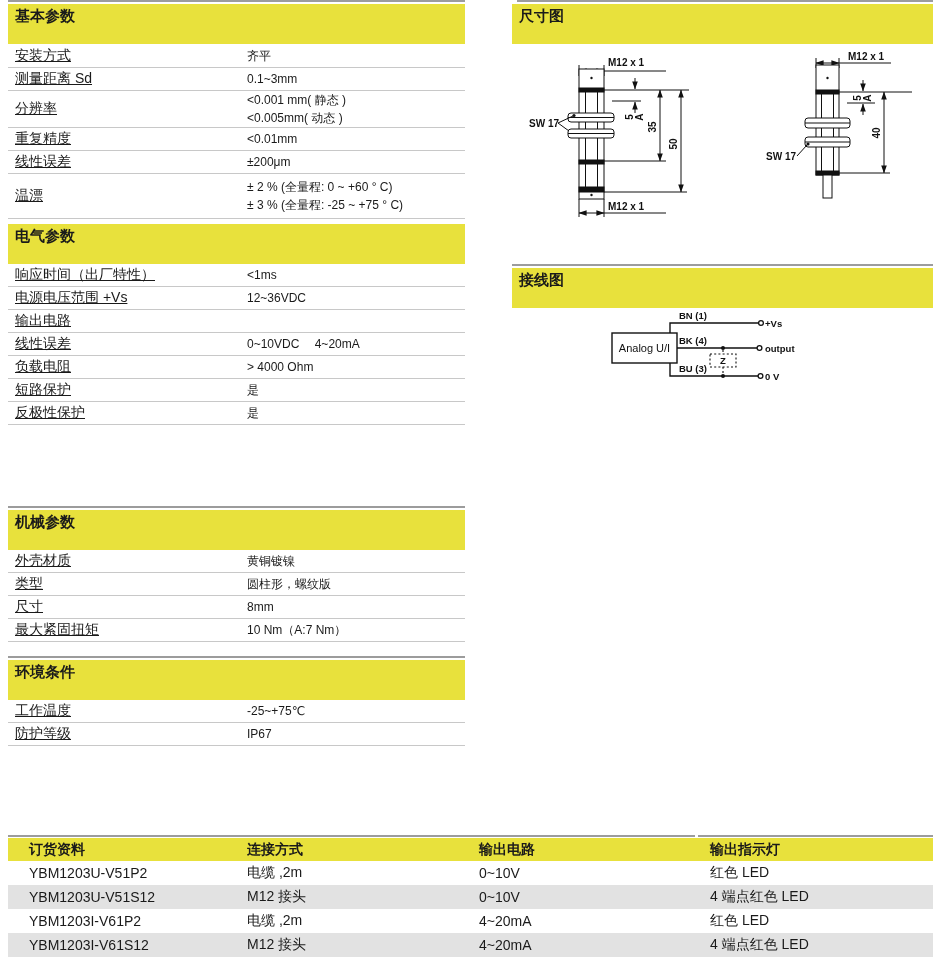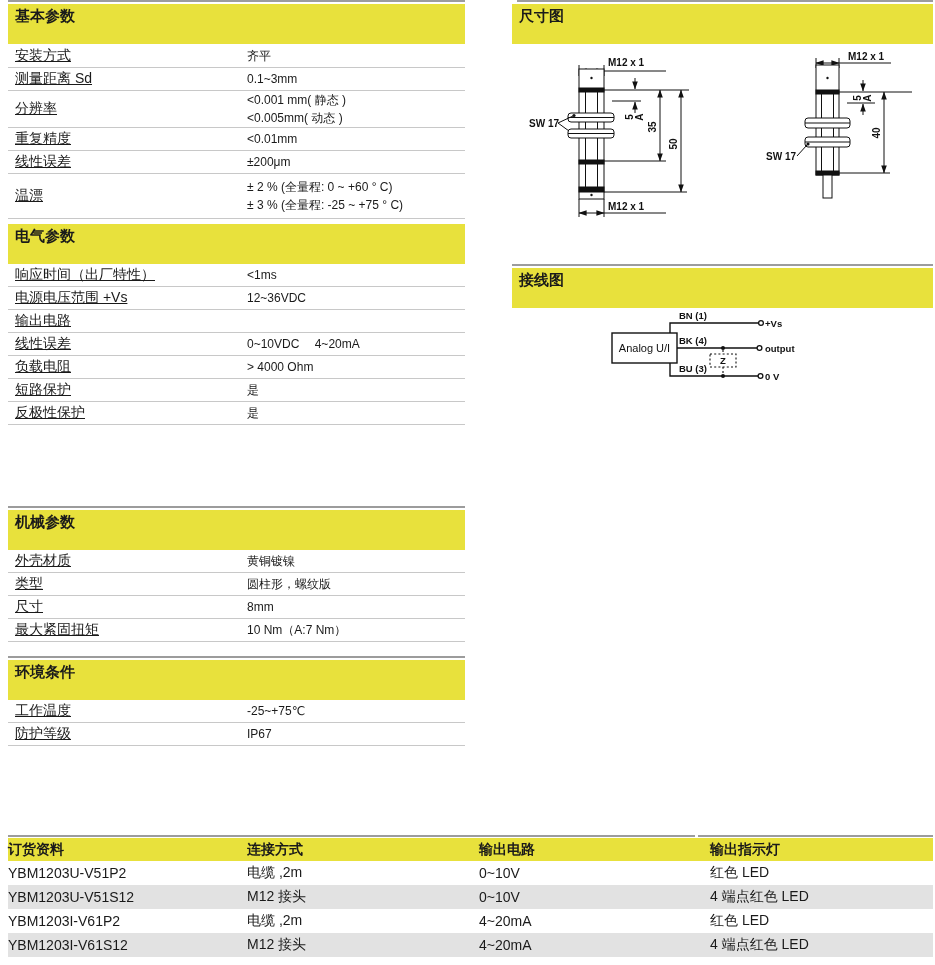--- a/index.html
+++ b/index.html
@@ -19,21 +19,21 @@
     display:flex;align-items:center;border-bottom:1px solid #c8c8c8;
     box-sizing:border-box;
   }
   .plabel{width:239px;padding-left:7px;box-sizing:border-box;font-size:14px;flex-shrink:0;text-decoration:underline;}
   .pvalue{flex:1;font-size:12px;line-height:18px;white-space:pre-line;}
   
   .otable{position:absolute;left:8px;top:838px;width:925px;}
   .orow{display:flex;align-items:center;height:24px;font-size:14px;}
   .orow.head{background:#e8e13c;height:23px;font-weight:700;}
   .orow.alt{background:#e2e2e2;justify-content:flex-end;}
-  .oc1{width:239px;padding-left:0;box-sizing:border-box;flex-shrink:0;}
+  .oc1{width:239px;padding-left:21px;box-sizing:border-box;flex-shrink:0;}
   .oc2{width:232px;flex-shrink:0;}
   .oc3{width:231px;flex-shrink:0;}
   .oc4{flex:1;}
   svg{position:absolute;overflow:visible;}
   svg text{font-family:"Liberation Sans","DejaVu Sans",sans-serif;fill:#111;stroke:none;}
   .dwg-text{font-size:10px;font-weight:600;}
   .wire-text{font-size:9.5px;font-weight:700;}
   .box-text{font-size:11px;font-weight:400;}
 </style>
 </head>

